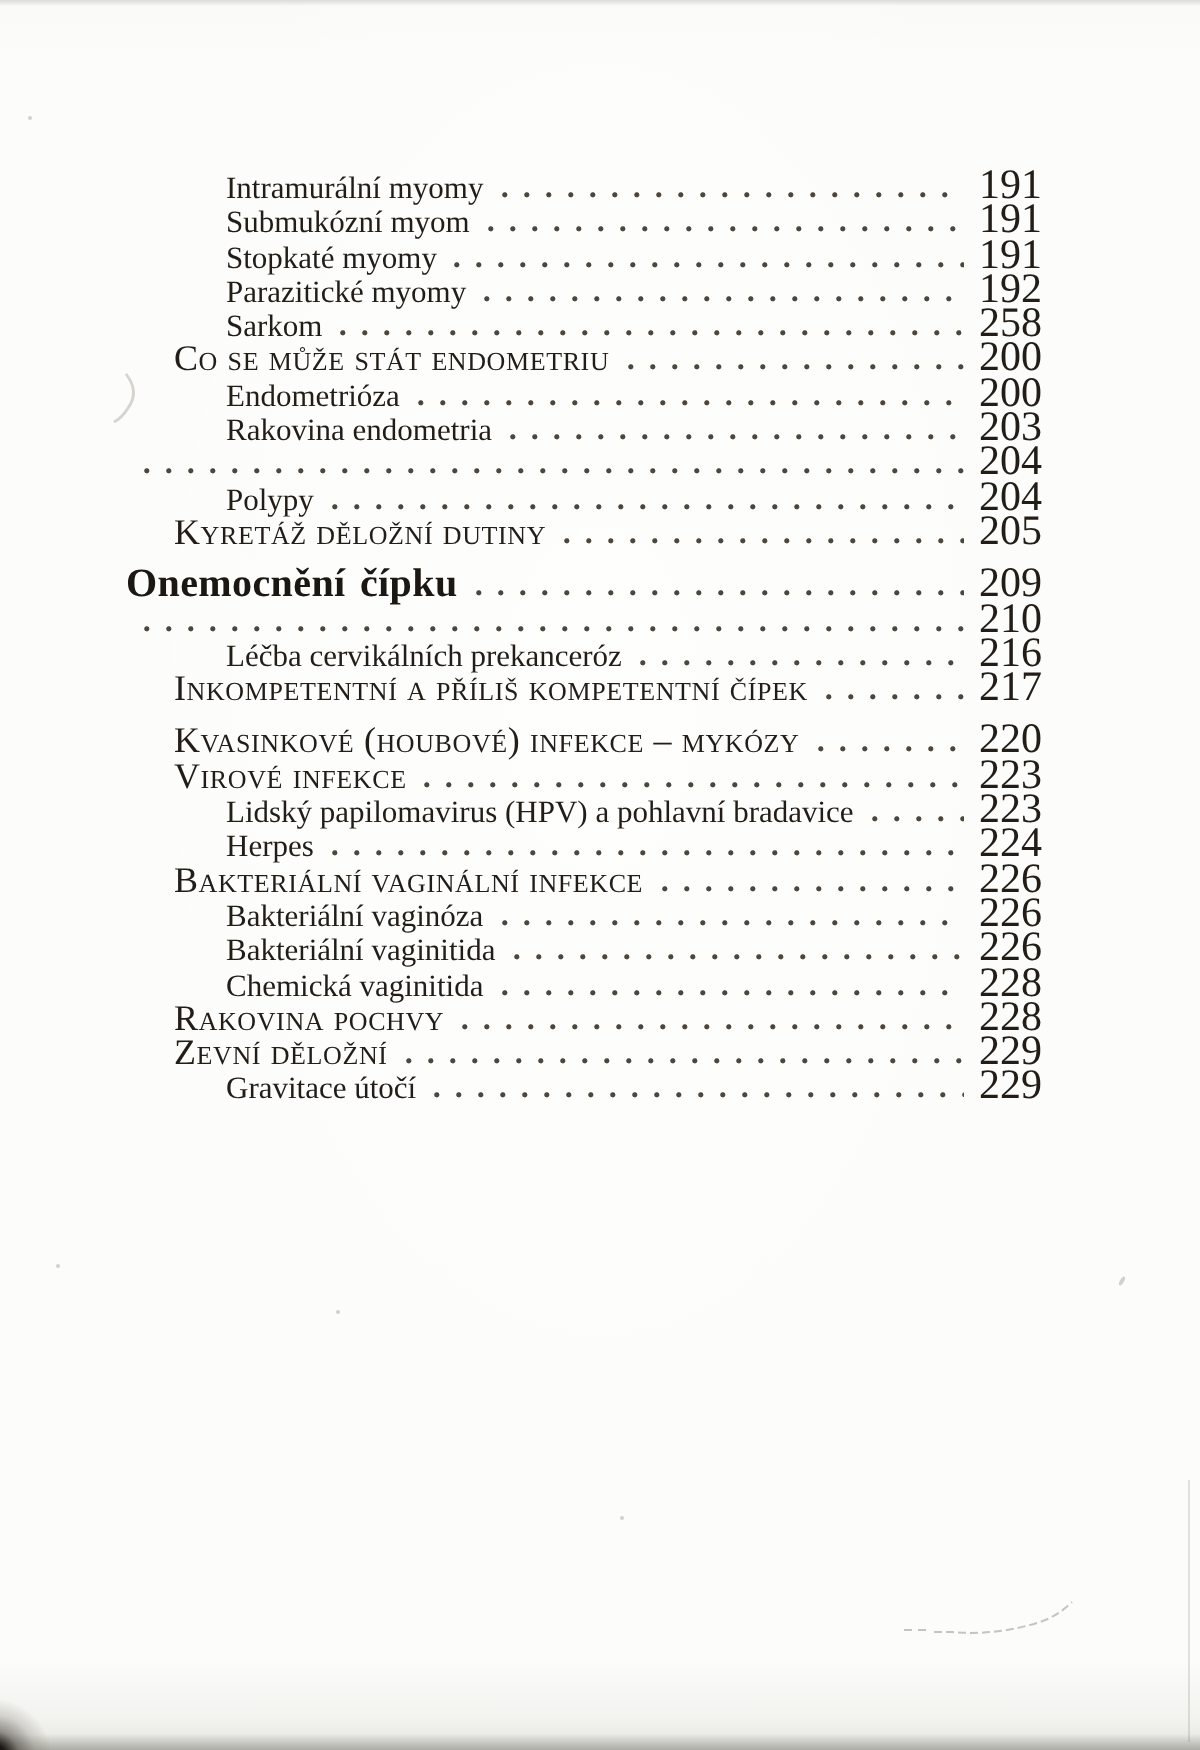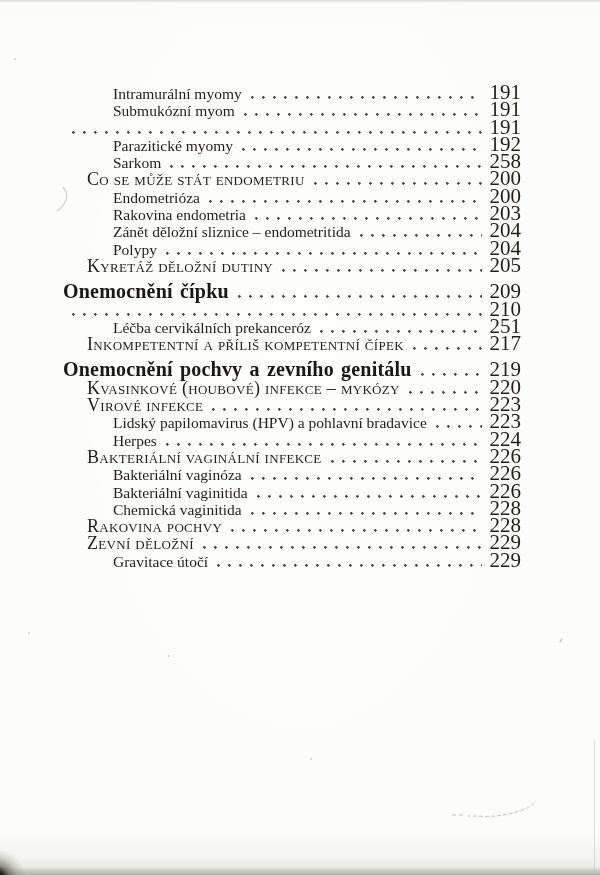--- a/index.html
+++ b/index.html
@@ -65,20 +65,21 @@
           <span class="label">Intramurální myomy</span>
           <span class="dots"></span>
           <span class="pagenum">191</span>
         </div>
         <div class="row lvl-entry">
           <span class="label">Submukózní myom</span>
           <span class="dots"></span>
           <span class="pagenum">191</span>
         </div>
         <div class="row lvl-entry">
+          <span class="label">Stopkaté myomy</span>
           <span class="dots"></span>
           <span class="pagenum">191</span>
         </div>
         <div class="row lvl-entry">
           <span class="label">Parazitické myomy</span>
           <span class="dots"></span>
           <span class="pagenum">192</span>
         </div>
         <div class="row lvl-entry">
           <span class="label">Sarkom</span>
@@ -94,21 +95,20 @@
           <span class="label">Endometrióza</span>
           <span class="dots"></span>
           <span class="pagenum">200</span>
         </div>
         <div class="row lvl-entry">
           <span class="label">Rakovina endometria</span>
           <span class="dots"></span>
           <span class="pagenum">203</span>
         </div>
         <div class="row lvl-entry">
-          <span class="label">Zánět děložní sliznice – endometritida</span>
           <span class="dots"></span>
           <span class="pagenum">204</span>
         </div>
         <div class="row lvl-entry">
           <span class="label">Polypy</span>
           <span class="dots"></span>
           <span class="pagenum">204</span>
         </div>
         <div class="row lvl-caps">
           <span class="label">Kyretáž děložní dutiny</span>
@@ -122,34 +122,29 @@
           <span class="dots"></span>
           <span class="pagenum">209</span>
         </div>
         <div class="row lvl-caps">
           <span class="dots"></span>
           <span class="pagenum">210</span>
         </div>
         <div class="row lvl-entry">
           <span class="label">Léčba cervikálních prekanceróz</span>
           <span class="dots"></span>
-          <span class="pagenum">251</span>
+          <span class="pagenum">216</span>
         </div>
         <div class="row lvl-caps">
           <span class="label">Inkompetentní a příliš kompetentní čípek</span>
           <span class="dots"></span>
           <span class="pagenum">217</span>
         </div>
       </div>
       <div class="toc-section">
-        <div class="row lvl-chapter">
-          <span class="label">Onemocnění pochvy a zevního genitálu</span>
-          <span class="dots"></span>
-          <span class="pagenum">219</span>
-        </div>
         <div class="row lvl-caps">
           <span class="label">Kvasinkové (houbové) infekce – mykózy</span>
           <span class="dots"></span>
           <span class="pagenum">220</span>
         </div>
         <div class="row lvl-caps">
           <span class="label">Virové infekce</span>
           <span class="dots"></span>
           <span class="pagenum">223</span>
         </div>

